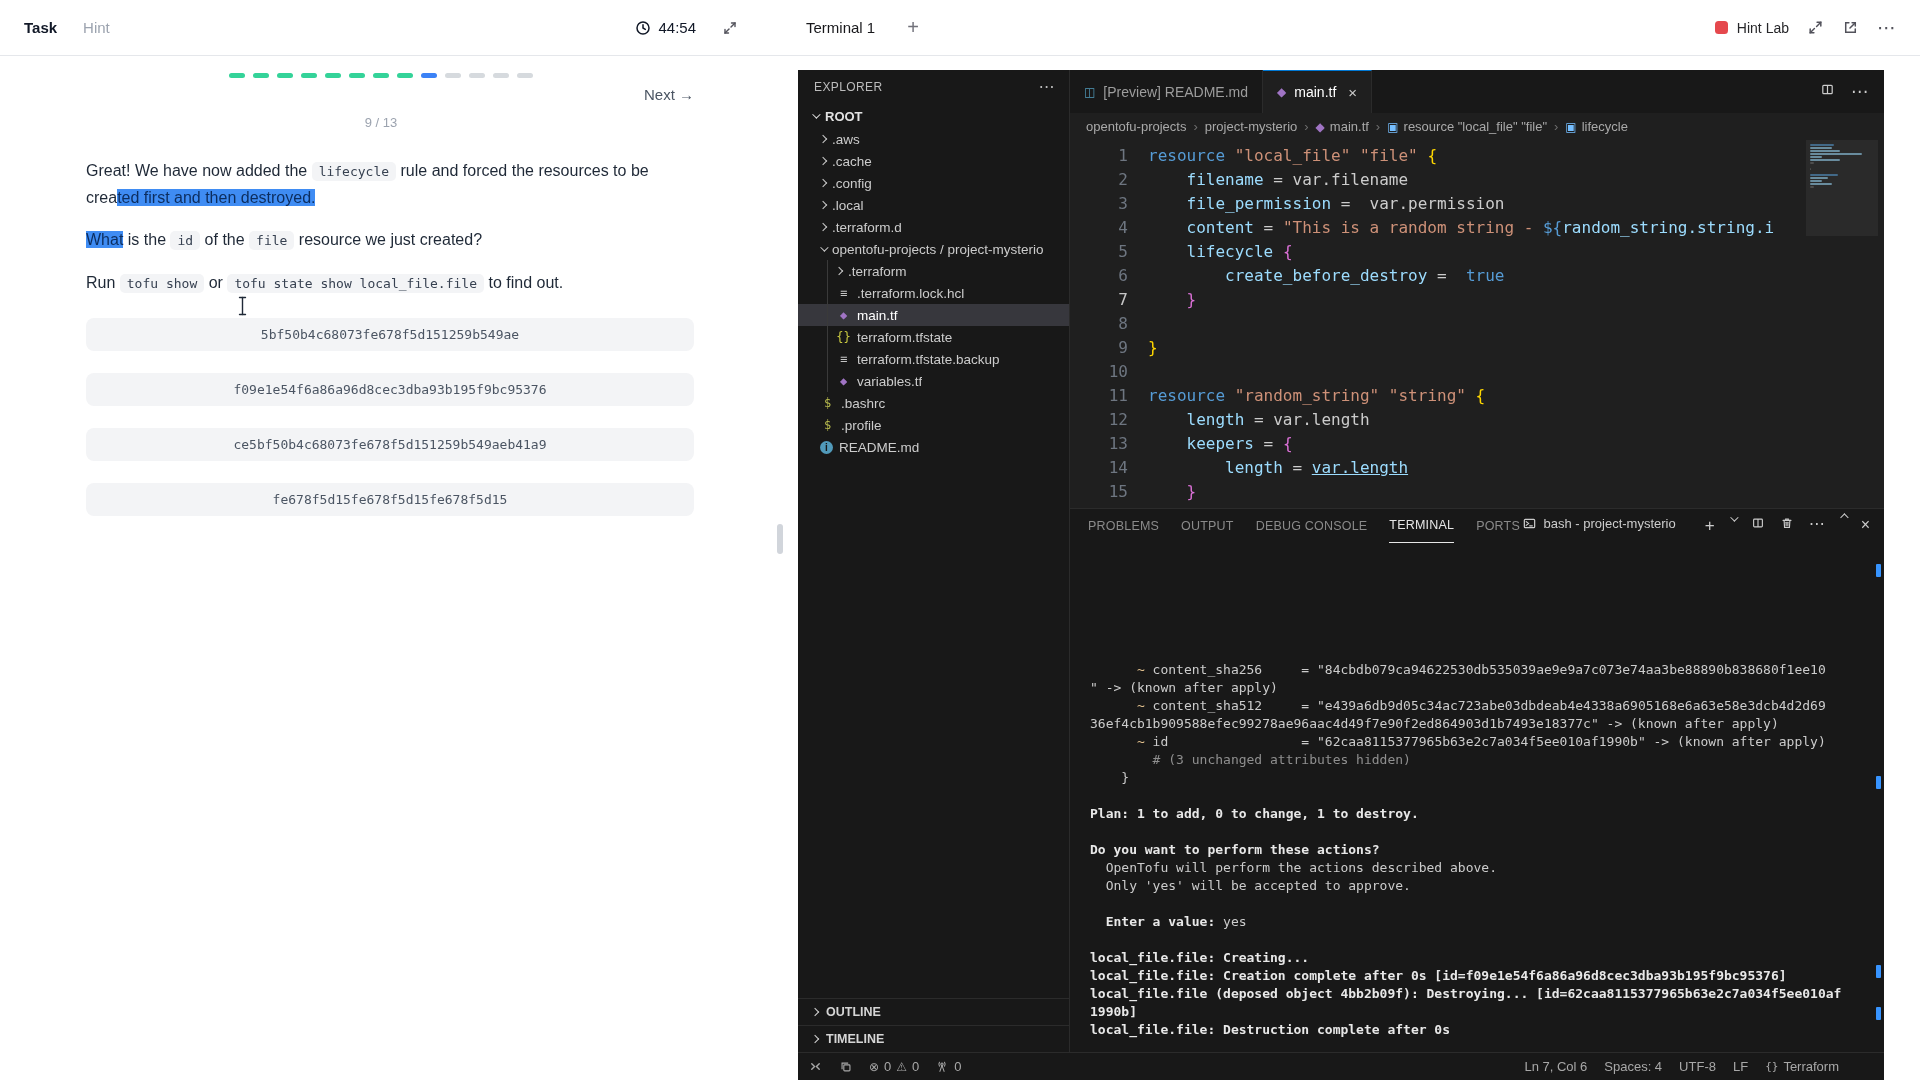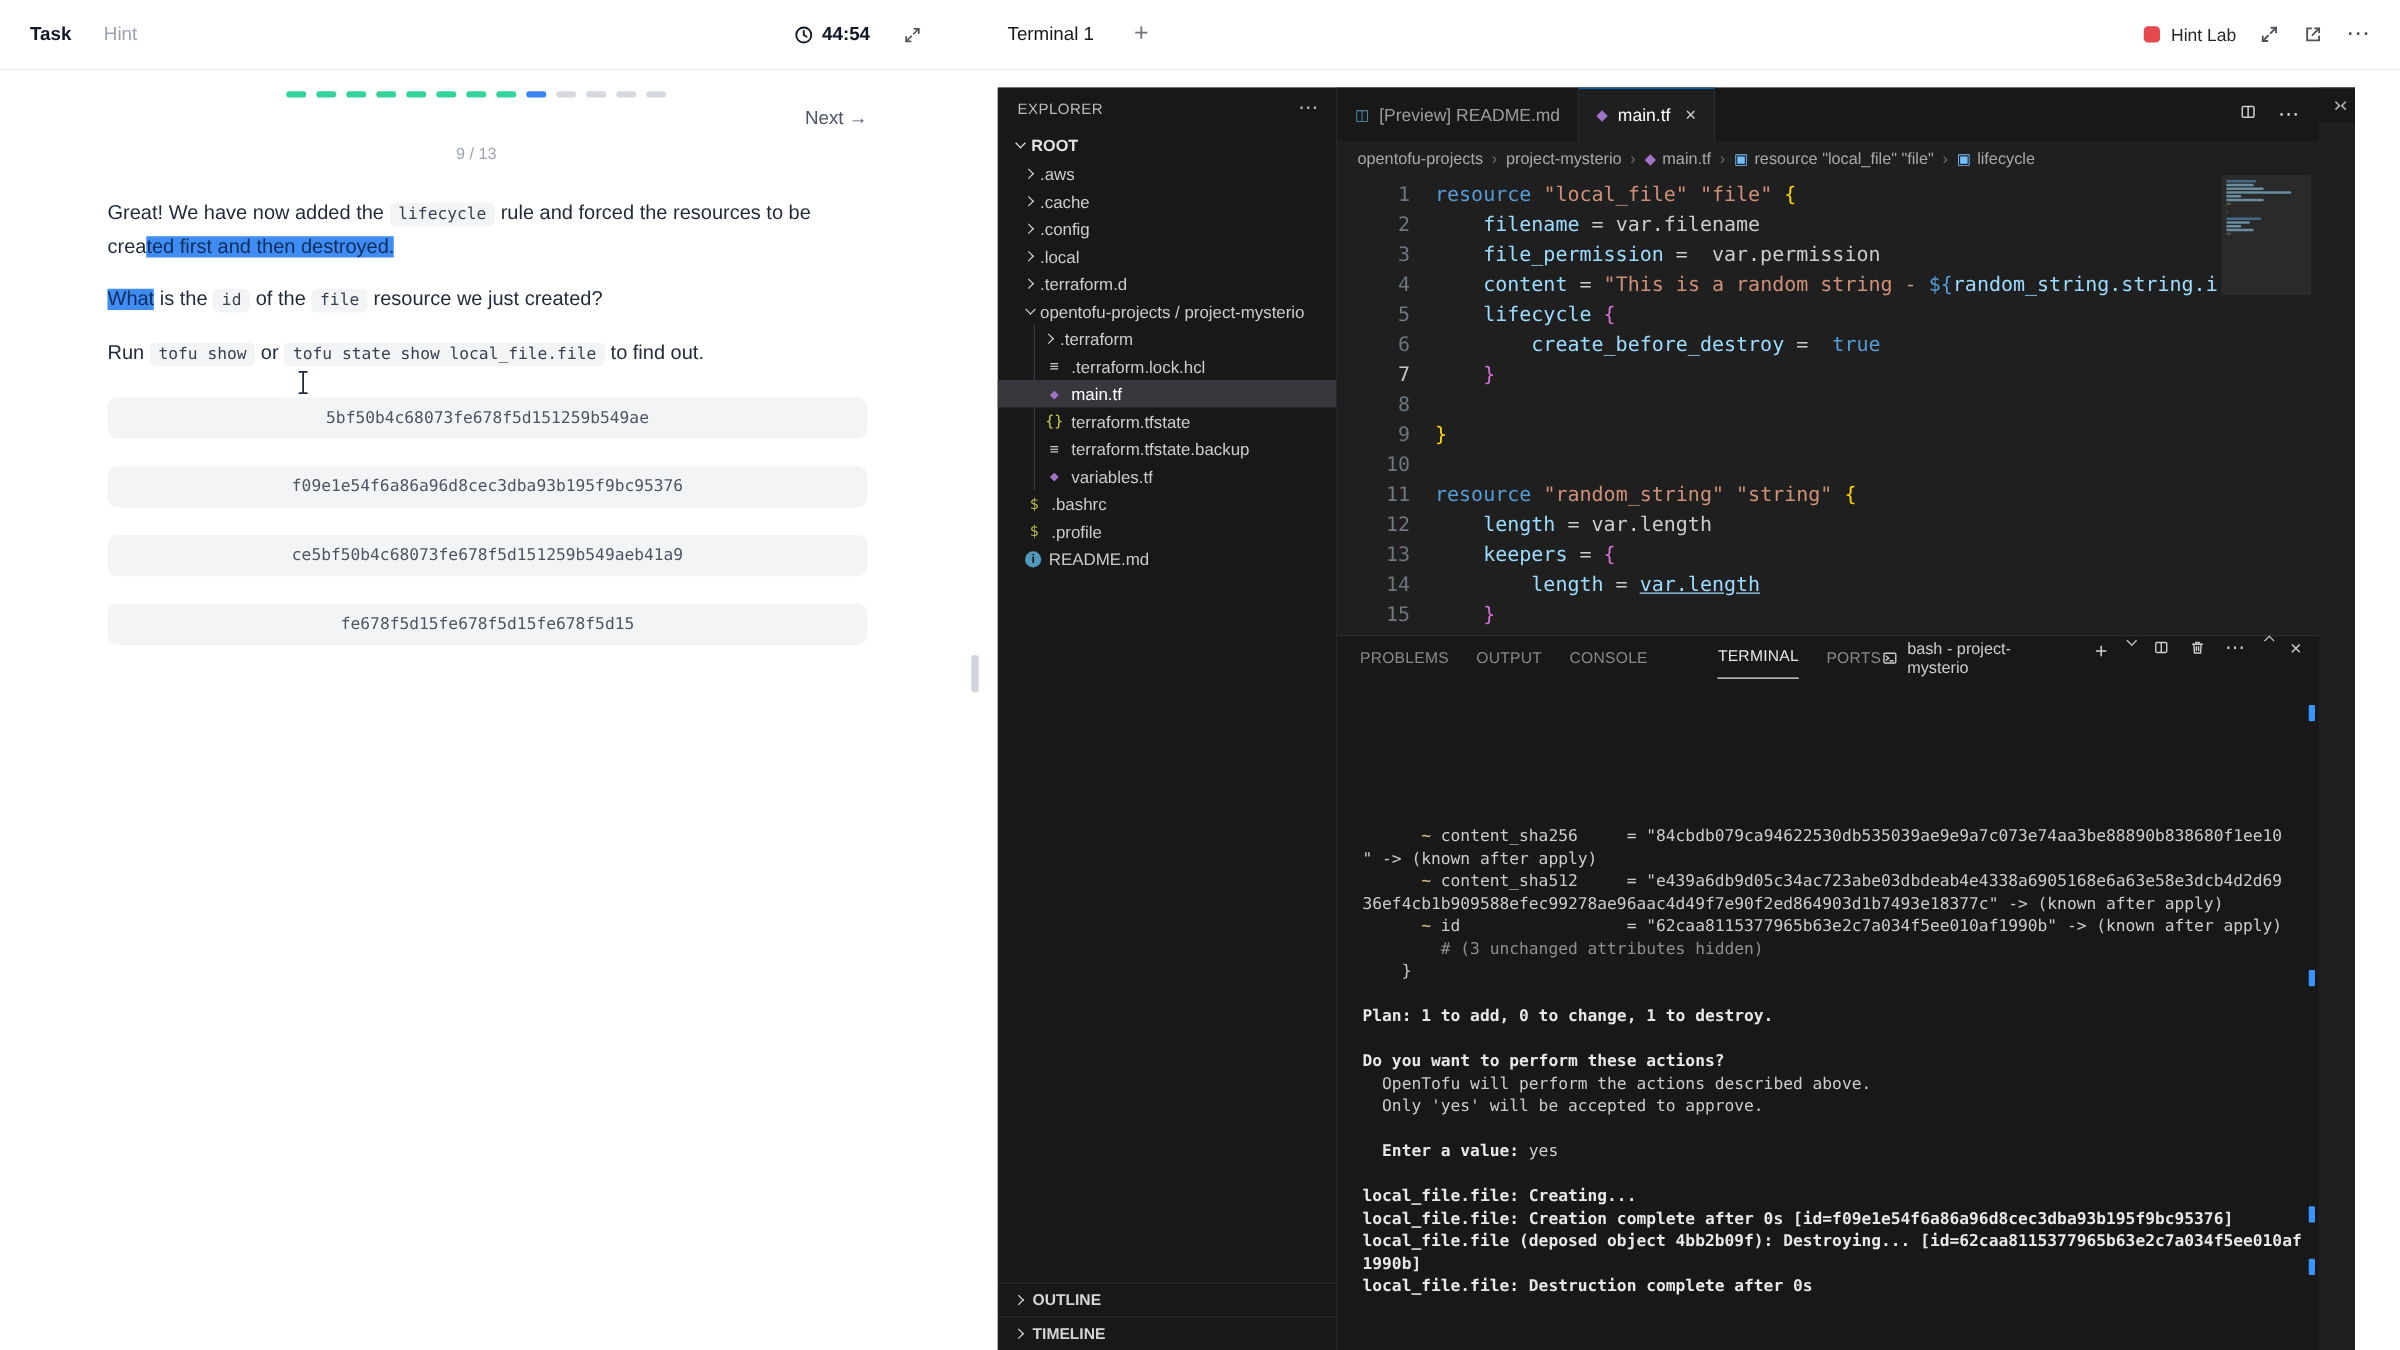--- a/index.html
+++ b/index.html
@@ -8,21 +8,21 @@
   .mono{font-family:"DejaVu Sans Mono","DejaVu Sans",monospace}
   .page{width:1920px;height:1080px;display:flex;flex-direction:column}
 
   
   .top-header{height:56px;display:flex;border-bottom:1px solid #e5e7eb;background:#fff;flex:none}
   .header-left{width:762px;display:flex;align-items:center;padding:18px 24px;gap:26px;flex:none}
   .header-gap{width:36px;flex:none}
   .header-right{flex:1;display:flex;align-items:center;padding:0 24px 0 8px;gap:18px}
   .htab{font-size:15px;color:#9ca3af;font-weight:500}
   .htab.active{color:#111827;font-weight:600}
-  .timer{margin-left:auto;display:flex;align-items:center;gap:7px;font-size:15px;font-weight:700;color:#111827}
+  .timer{margin-left:auto;display:flex;align-items:center;gap:7px;font-size:15px;font-weight:400;color:#111827}
   .hicon{display:flex;align-items:center;color:#52525b}
   .hicon svg{stroke:#52525b}
   .more{font-size:19px;color:#52525b;line-height:1}
   .term-tab{font-size:15px;color:#18181b;font-weight:500}
   .plus{font-size:20px;color:#71717a;margin-left:14px}
   .stop-lab{margin-left:auto;display:flex;align-items:center;gap:9px;font-size:14px;font-weight:500;color:#27272a}
   .stop-sq{width:13px;height:13px;border-radius:3.5px;background:#e5484d;display:inline-block}
 
   
   .body{flex:1;display:flex;min-height:0}
@@ -45,21 +45,21 @@
     background:#f3f4f6;border:none;border-radius:8px;margin-bottom:22px;
     font-size:13px;color:#4b5563;font-family:"DejaVu Sans Mono","DejaVu Sans",monospace}
   .ibeam{position:absolute;left:237px;top:240px}
 
   
   .gap-col{width:36px;flex:none;position:relative;background:#fff}
   .drag-handle{position:absolute;left:15px;top:468px;width:6px;height:30px;border-radius:3px;background:#d1d5db}
 
   
   .right-panel{flex:1;display:flex;flex-direction:column;background:#fff;padding:14px 36px 0 0;min-width:0}
-  .vscode{flex:1;display:flex;flex-direction:row;background:#1f1f1f;overflow:hidden;min-height:0}
+  .vscode{flex:1;display:flex;flex-direction:column;background:#1f1f1f;overflow:hidden;min-height:0}
   .vs-main{flex:1;display:flex;min-height:0}
 
   
   .sidebar{width:272px;flex:none;background:#181818;border-right:1px solid #2b2b2b;
     display:flex;flex-direction:column;color:#cccccc}
   .sb-title{height:34px;display:flex;align-items:center;justify-content:space-between;
     padding:0 14px 0 16px;font-size:12px;letter-spacing:.4px;color:#bcbcbc;flex:none}
   .sb-root{height:24px;display:flex;align-items:center;gap:7px;padding-left:14px;
     font-size:13px;font-weight:700;color:#e2e2e2;flex:none}
   .tree{flex:none}

